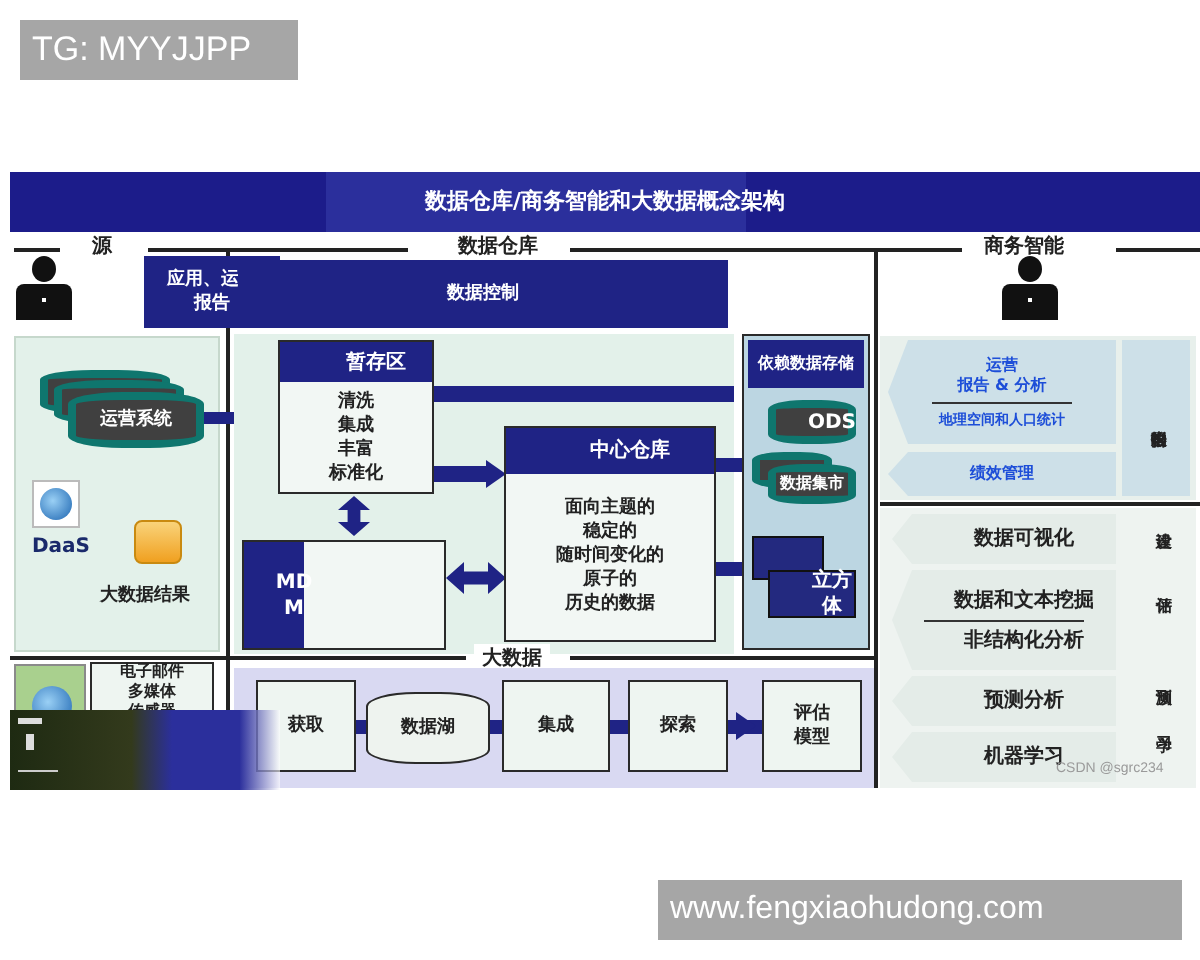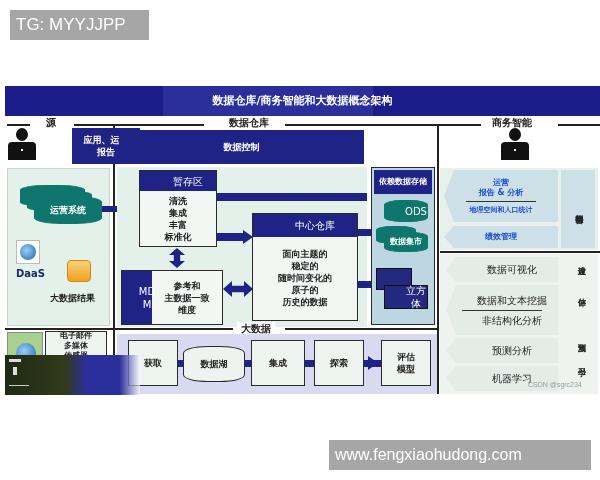--- a/index.html
+++ b/index.html
@@ -20,24 +20,24 @@
   .hline { height: 2px; background: #222; }
   .vline { width: 2px; background: #222; }
 
   .navy { background: #1f2385; color: #fff; }
   .mint { background: #e3f1ea; }
   .pale { background: #eef5f1; }
   .box { border: 1.5px solid #2a2a2a; }
 
   .center-text { display: flex; align-items: center; justify-content: center; text-align: center; flex-direction: column; }
   .t9 { font-size: 9px; font-weight: bold; line-height: 12px; }
-  .t10 { font-size: 10px; font-weight: normal; line-height: 13px; padding-left: 20px; }
+  .t10 { font-size: 10px; font-weight: bold; line-height: 13px; padding-left: 20px; }
   .t8 { font-size: 8px; font-weight: bold; line-height: 10px; }
 
-  .cyl { background: #0f766e; border-radius: 40% / 22%; border: 1px solid #0f766e; color: #fff; }
+  .cyl { background: #404040; border-radius: 40% / 22%; border: 4px solid #0f766e; color: #fff; }
   .arrow-r { width: 0; height: 0; border-top: 7px solid transparent; border-bottom: 7px solid transparent; border-left: 10px solid #1f2385; }
 
   .bi-pill { background: #cde0e8; color: #1d4ed8; clip-path: polygon(10px 0, 100% 0, 100% 100%, 10px 100%, 0 50%); }
   .bi-pill2 { background: #e4ece8; color: #222; clip-path: polygon(10px 0, 100% 0, 100% 100%, 10px 100%, 0 50%); }
   .vert { writing-mode: vertical-rl; font-size: 8px; font-weight: bold; color: #222; }
 </style>
 </head>
 <body>
 
 <div id="wm-top" class="abs wm">TG: MYYJJPP</div>
@@ -113,25 +113,20 @@
 <div class="abs" style="left:217px;top:193px;width:150px;height:8px;background:#1f2385;"></div>
 
 <div class="abs" style="left:217px;top:233px;width:28px;height:8px;background:#1f2385;"></div>
 <div class="abs arrow-r" style="left:243px;top:230px;"></div>
 
 <div class="abs" style="left:169px;top:248px;width:16px;height:20px;background:#1f2385;clip-path:polygon(50% 0,100% 35%,70% 35%,70% 65%,100% 65%,50% 100%,0 65%,30% 65%,30% 35%,0 35%);"></div>
 
 <div class="abs box" style="left:121px;top:270px;width:102px;height:55px;background:#f2f7f4;display:flex;">
   <div class="navy center-text t10" style="width:30px;white-space:pre-line;">MD
 M</div>
-  <div class="center-text t9" style="flex:1;color:#222;">
-    <span>参考和</span>
-    <span>主数据一致</span>
-    <span>维度</span>
-  </div>
 </div>
 
 <div class="abs" style="left:223px;top:281px;width:30px;height:16px;background:#1f2385;clip-path:polygon(0 50%,30% 0,30% 30%,70% 30%,70% 0,100% 50%,70% 100%,70% 70%,30% 70%,30% 100%);"></div>
 
 <div class="abs box" style="left:252px;top:213px;width:106px;height:108px;background:#f2f7f4;">
   <div class="navy center-text t10" style="height:23px;">中心仓库</div>
   <div class="center-text t9" style="height:82px;color:#222;">
     <span>面向主题的</span>
     <span>稳定的</span>
     <span>随时间变化的</span>

